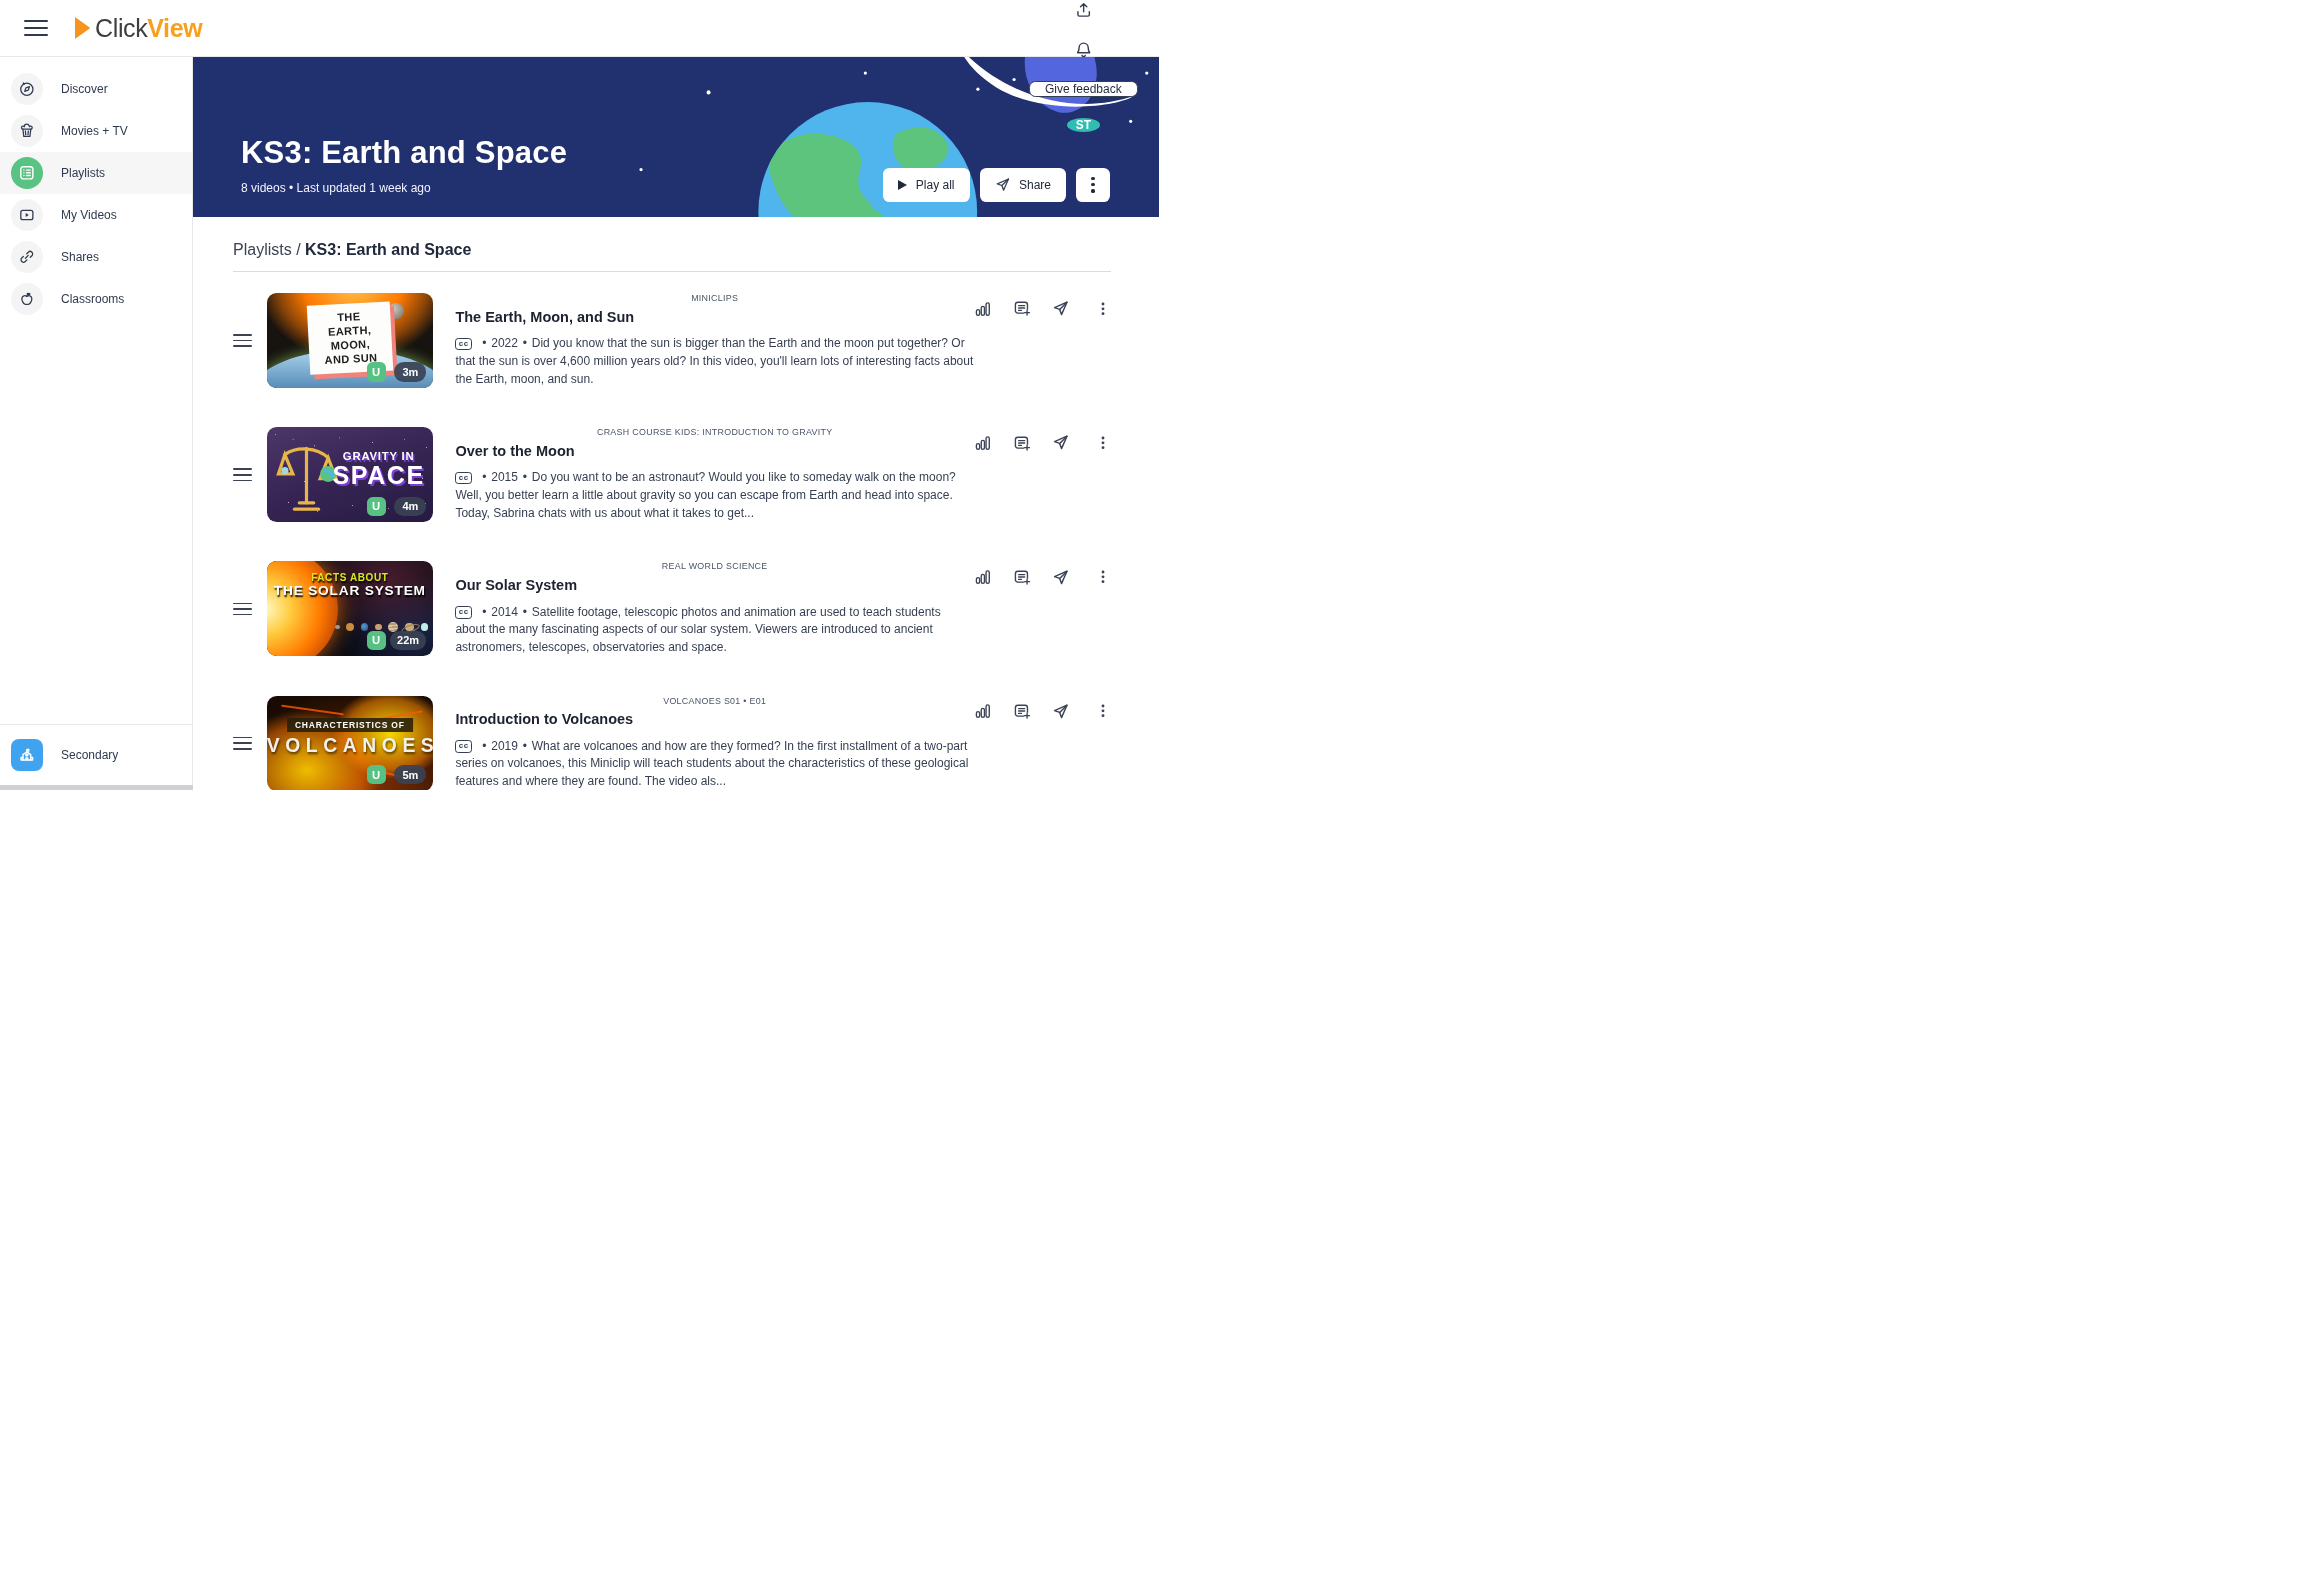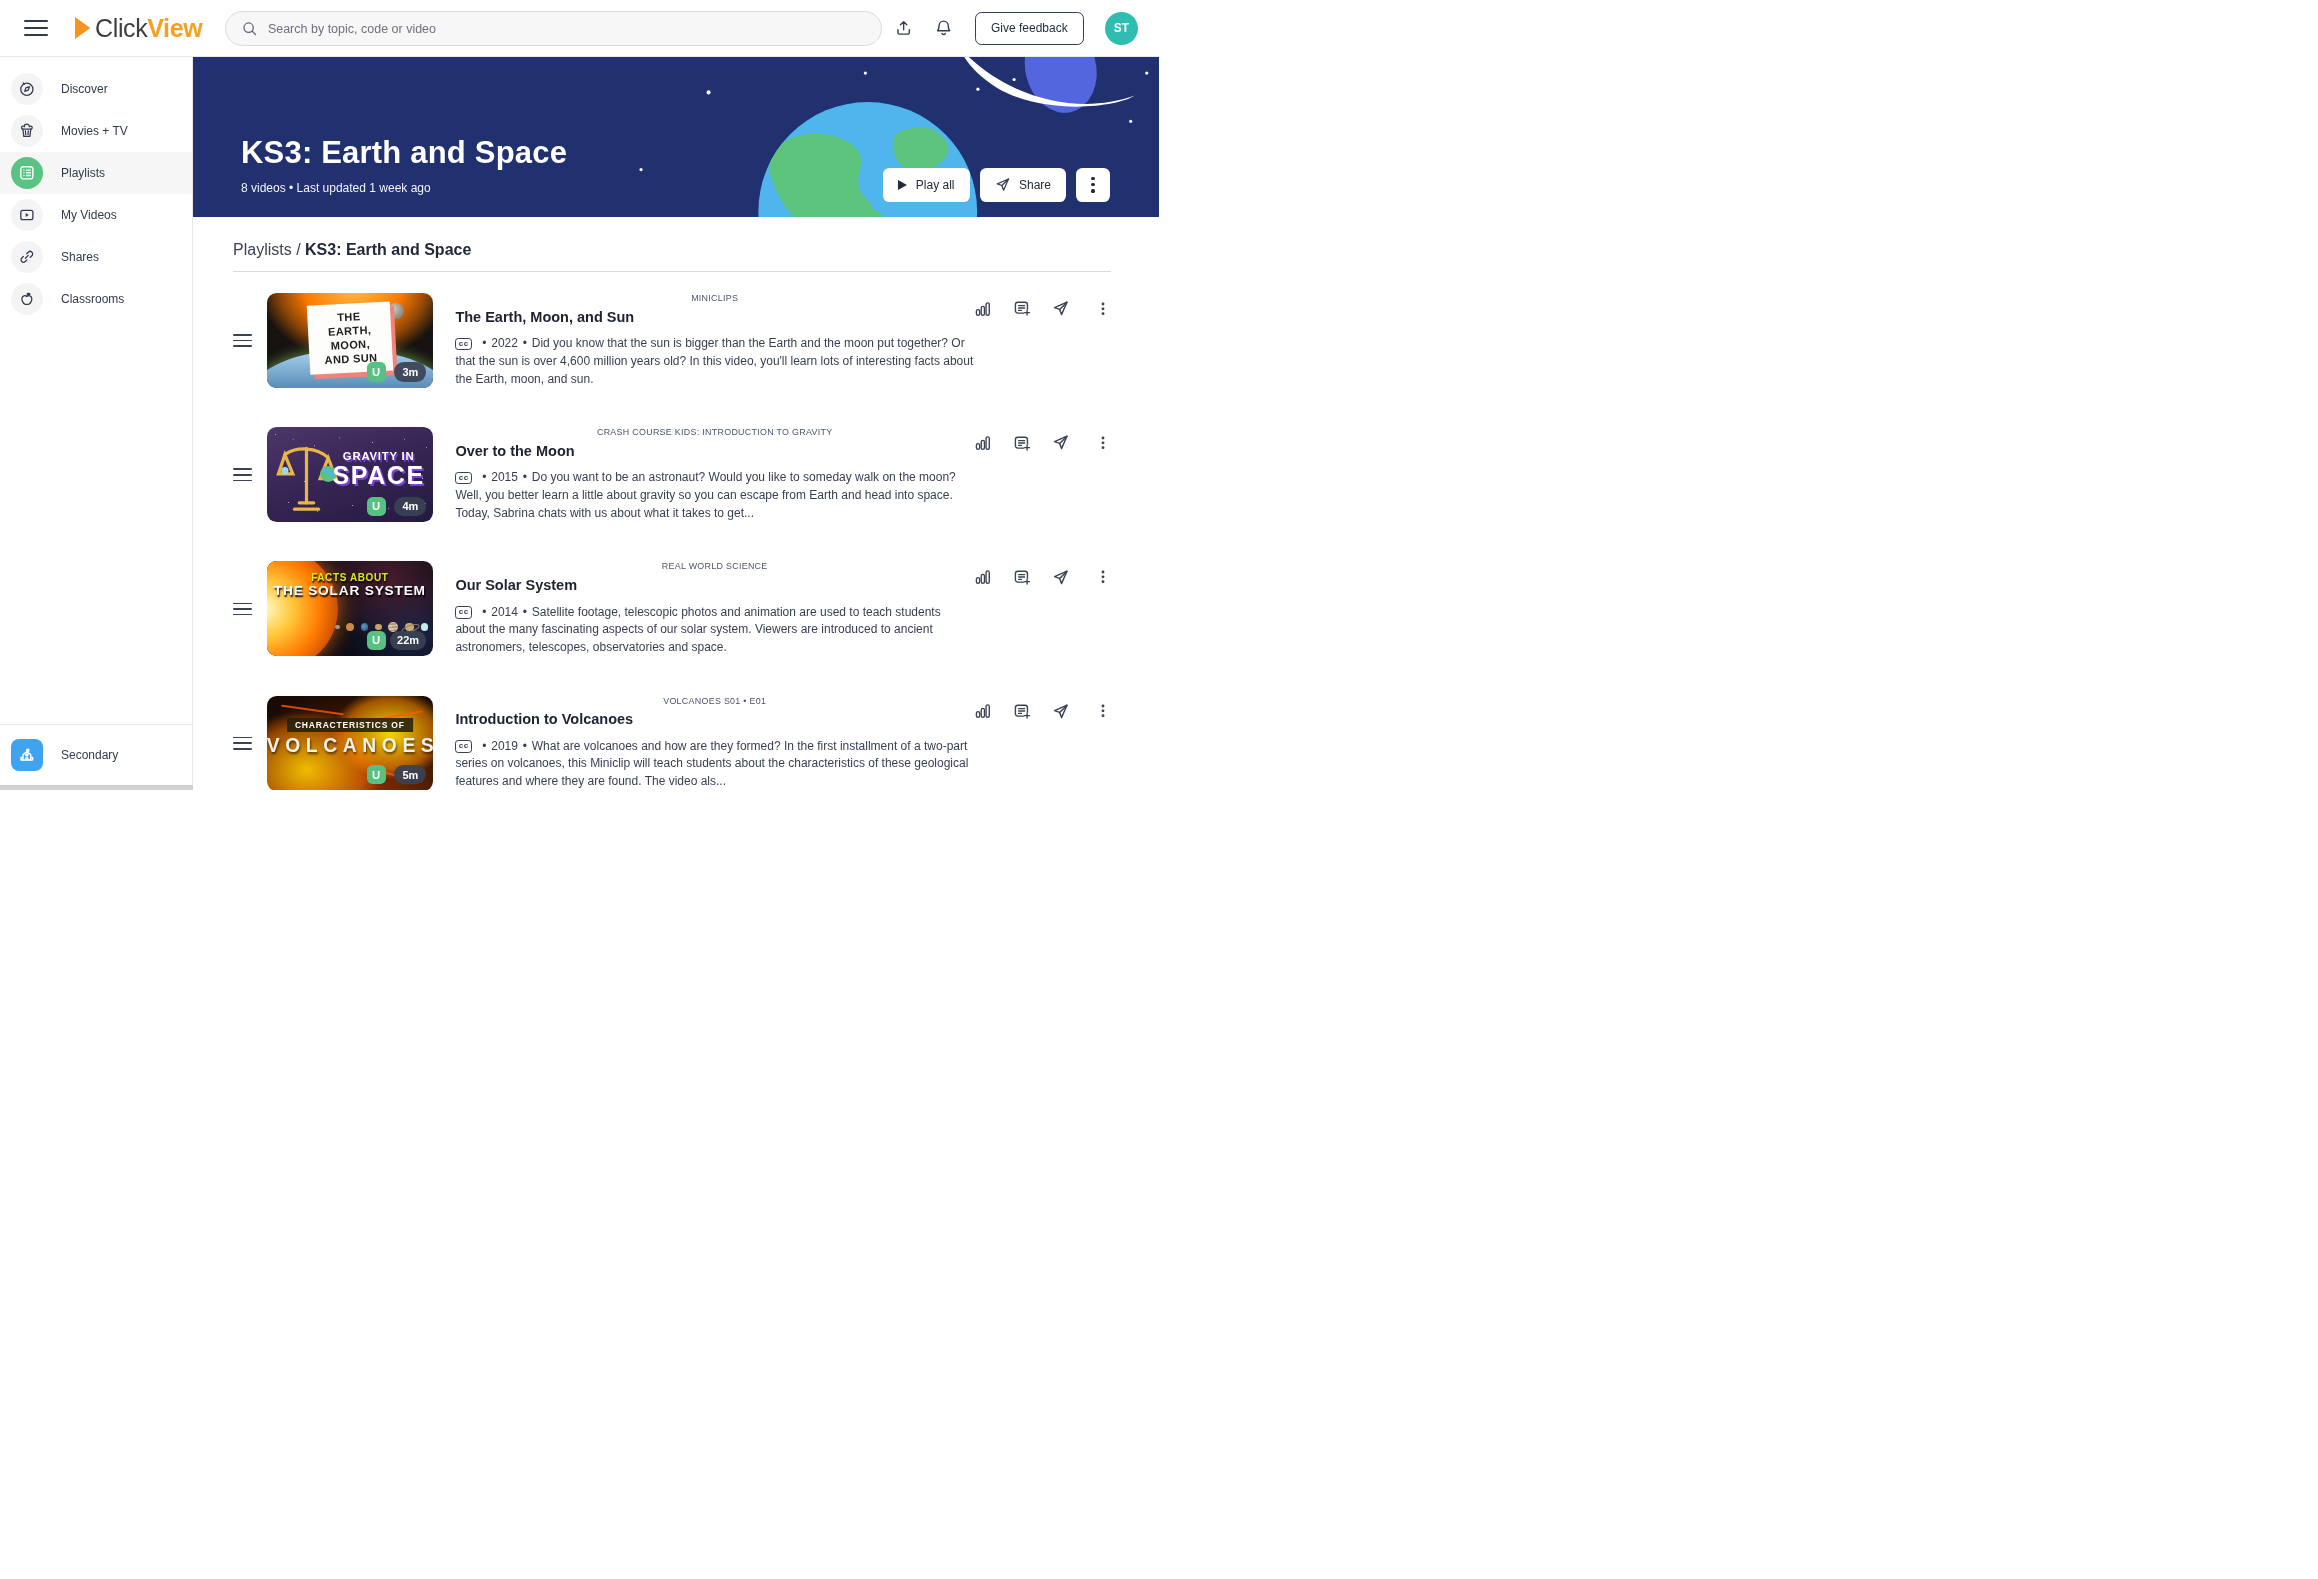--- a/index.html
+++ b/index.html
@@ -16,21 +16,21 @@
   .logo { display:flex; align-items:center; margin-left:27px; }
   .logo-tri { width:15.3px; height:22px; background:#F7941D; clip-path:polygon(0 0,100% 50%,0 100%); margin-right:4.8px; }
   .logo-click { font-size:25px; font-weight:500; color:#3E3E3D; letter-spacing:-0.4px; }
   .logo-view  { font-size:25px; font-weight:700; color:#F7A01E; letter-spacing:-0.4px; }
   .search { position:absolute; left:225px; top:11.3px; width:657px; height:35px; background:#f7f7f8;
             border:0.8px solid #d9dbde; border-radius:17.7px; display:flex; align-items:center; padding:0 14.5px; }
   .search svg { flex:0 0 auto; margin-right:9.7px; }
   .search input { border:none; outline:none; background:transparent; font-size:12.5px; color:#3A4254;
                   width:100%; font-family:"Liberation Sans", sans-serif; }
   .search input::placeholder { color:#6b7280; }
-  .header-actions { position:absolute; right:21px; top:0; height:56px; display:flex; align-items:center; gap:21px; }
+  .header-actions { position:absolute; right:21px; top:0; height:56px; display:flex; align-items:center; gap:21px;flex-direction:column; }
   .icon-btn { background:none; border:none; cursor:pointer; display:flex; align-items:center; }
   .feedback-btn { height:33px; padding:0 15.3px; background:#fff; border:1.2px solid #343F52; border-radius:6.4px;
                   font-size:12px; font-weight:500; color:#1F2A3D; cursor:pointer; font-family:"Liberation Sans", sans-serif; }
   .avatar { width:33px; height:33px; border-radius:50%; background:#2FBDB2; color:#fff; font-size:12px;
             font-weight:600; display:flex; align-items:center; justify-content:center; cursor:pointer; }
 
   
   aside { position:absolute; top:57px; left:0; bottom:0; width:193px; background:#fff;
           border-right:0.8px solid #e7e8ea; z-index:20; }
   .nav { padding-top:11.3px; }
@@ -161,27 +161,20 @@
   <header>
     <button class="menu-btn">
         <span></span>
         <span></span>
         <span></span>
       </button>
     <div class="logo">
       <span class="logo-tri"></span>
       <span class="logo-click">Click</span>
         <span class="logo-view">View</span>
-    </div>
-    <div class="search">
-      <svg width="17.7" height="17.7" viewBox="0 0 22 22">
-        <circle class="st" cx="9.5" cy="9.5" r="5.8" style="stroke:#5c6575"></circle>
-        <path class="st" d="M13.8 13.8 L18 18" style="stroke:#5c6575"></path>
-      </svg>
-      <input type="text" placeholder="Search by topic, code or video" style="">
     </div>
     <div class="header-actions">
       <button class="icon-btn">
         <svg width="19.3" height="19.3" viewBox="0 0 22 22">
           <path class="st" stroke-width="1.8" d="M11 13.5 V4.2 M7.4 7.8 11 4.2 14.6 7.8"></path>
           <path class="st" stroke-width="1.8" d="M4.5 13.2 V16.8 a1.6 1.6 0 0 0 1.6 1.6 h9.8 a1.6 1.6 0 0 0 1.6-1.6 v-3.6"></path>
         </svg>
       </button>
       <button class="icon-btn">
         <svg width="19.3" height="19.3" viewBox="0 0 22 22">

